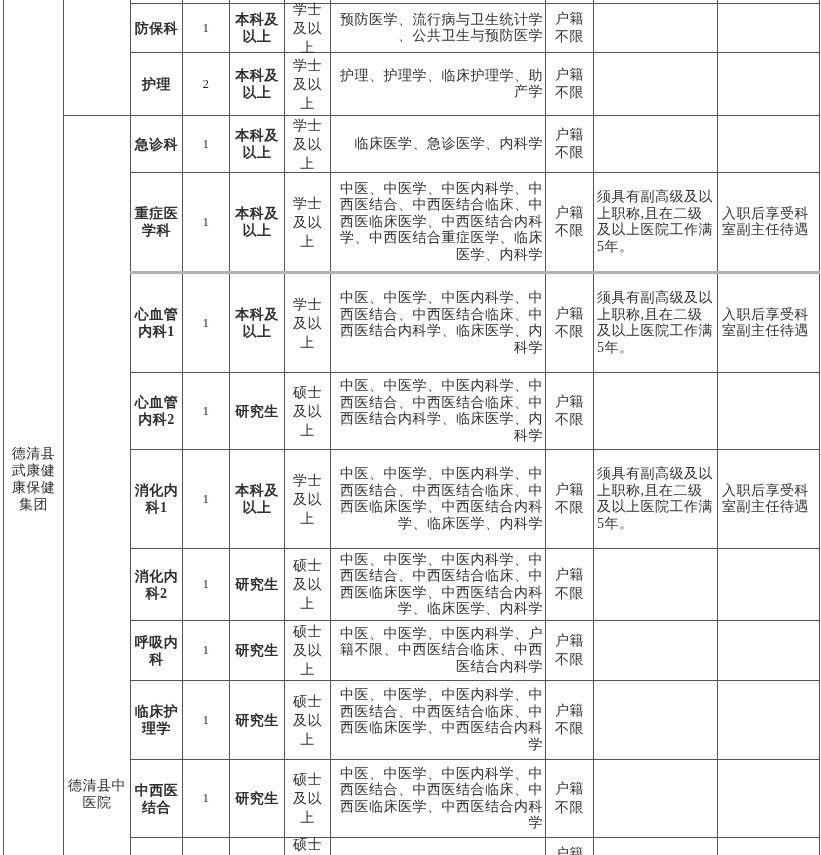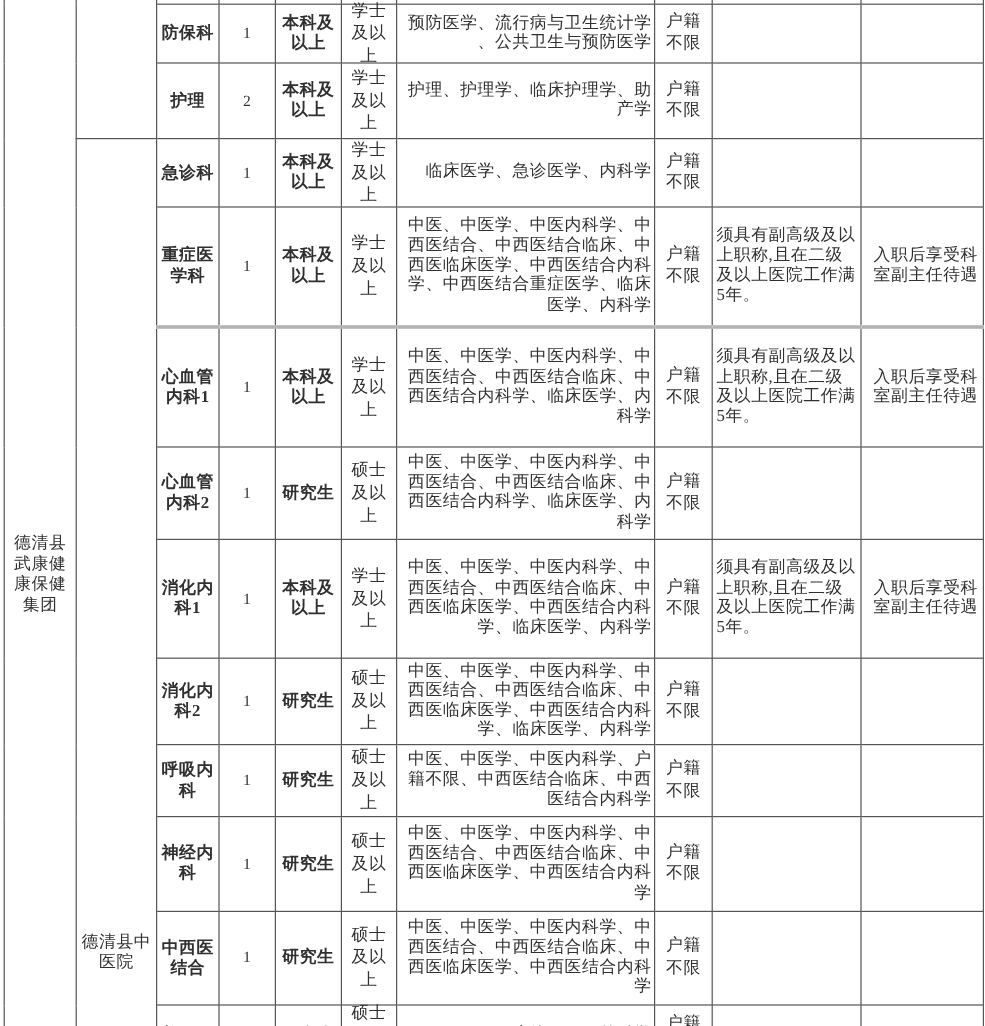--- a/index.html
+++ b/index.html
@@ -21,21 +21,21 @@
   td.c-hosp.lower{padding-top:524px;}
   td.c-dept{line-height:17px;padding:0 2px;font-weight:bold;}
   td.c-count{font-size:13px;}
   td.c-edu{line-height:17px;padding:0 2px;font-weight:bold;}
   td.c-deg{padding:0 2px;overflow:visible;}
   .degbox{height:0;display:flex;flex-direction:column;justify-content:center;
           align-items:center;overflow:visible;line-height:19px;}
   td.c-majors{text-align:right;padding:0 2px 0 5px;line-break:anywhere;overflow-wrap:anywhere;}
   td.c-res{line-height:18.5px;padding:0 2px;}
   td.c-req{text-align:left;padding:16px 3px;line-break:anywhere;overflow-wrap:anywhere;}
-  td.c-ben{text-align:right;padding:0 4px;}
+  td.c-ben{text-align:left;padding:0 4px;}
 </style>
 </head>
 <body>
 
 <div class="screen">
 <table class="jobs">
   <colgroup>
     <col style="width:60px">
         <col style="width:67px">
         <col style="width:52px">
@@ -174,21 +174,21 @@
     <td class="c-deg">
             <div class="degbox">硕士及以上</div>
           </td>
     <td class="c-majors">中医、中医学、中医内科学、户籍不限、中西医结合临床、中西医结合内科学</td>
     <td class="c-res">户籍不限</td>
     <td class="c-req"></td>
     <td class="c-ben"></td>
   </tr>
 
   <tr class="r10">
-    <td class="c-dept">神经内科</td>
+    <td class="c-dept">临床护理学</td>
     <td class="c-count">1</td>
     <td class="c-edu">研究生</td>
     <td class="c-deg">
             <div class="degbox">硕士及以上</div>
           </td>
     <td class="c-majors">中医、中医学、中医内科学、中西医结合、中西医结合临床、中西医临床医学、中西医结合内科学</td>
     <td class="c-res">户籍不限</td>
     <td class="c-req"></td>
     <td class="c-ben"></td>
   </tr>

